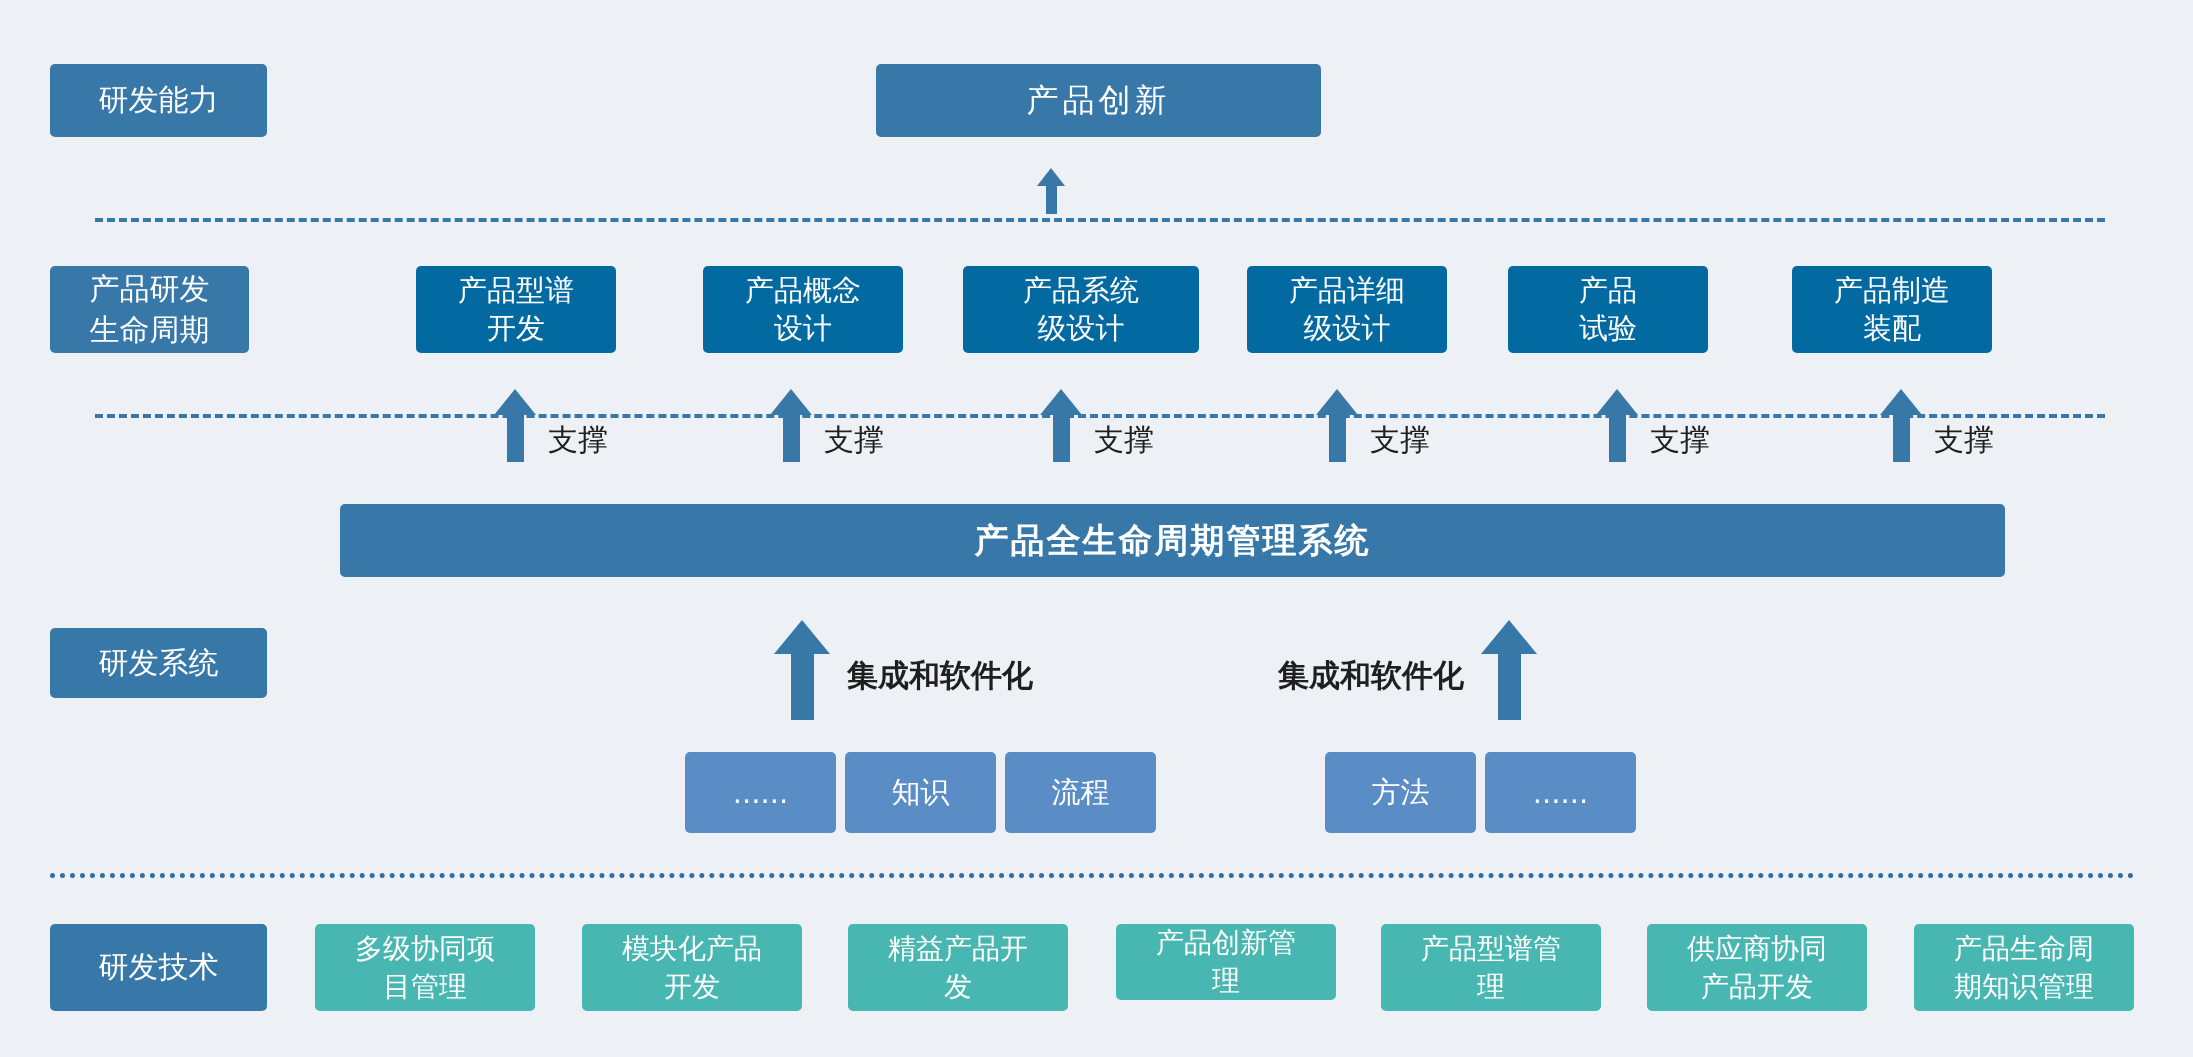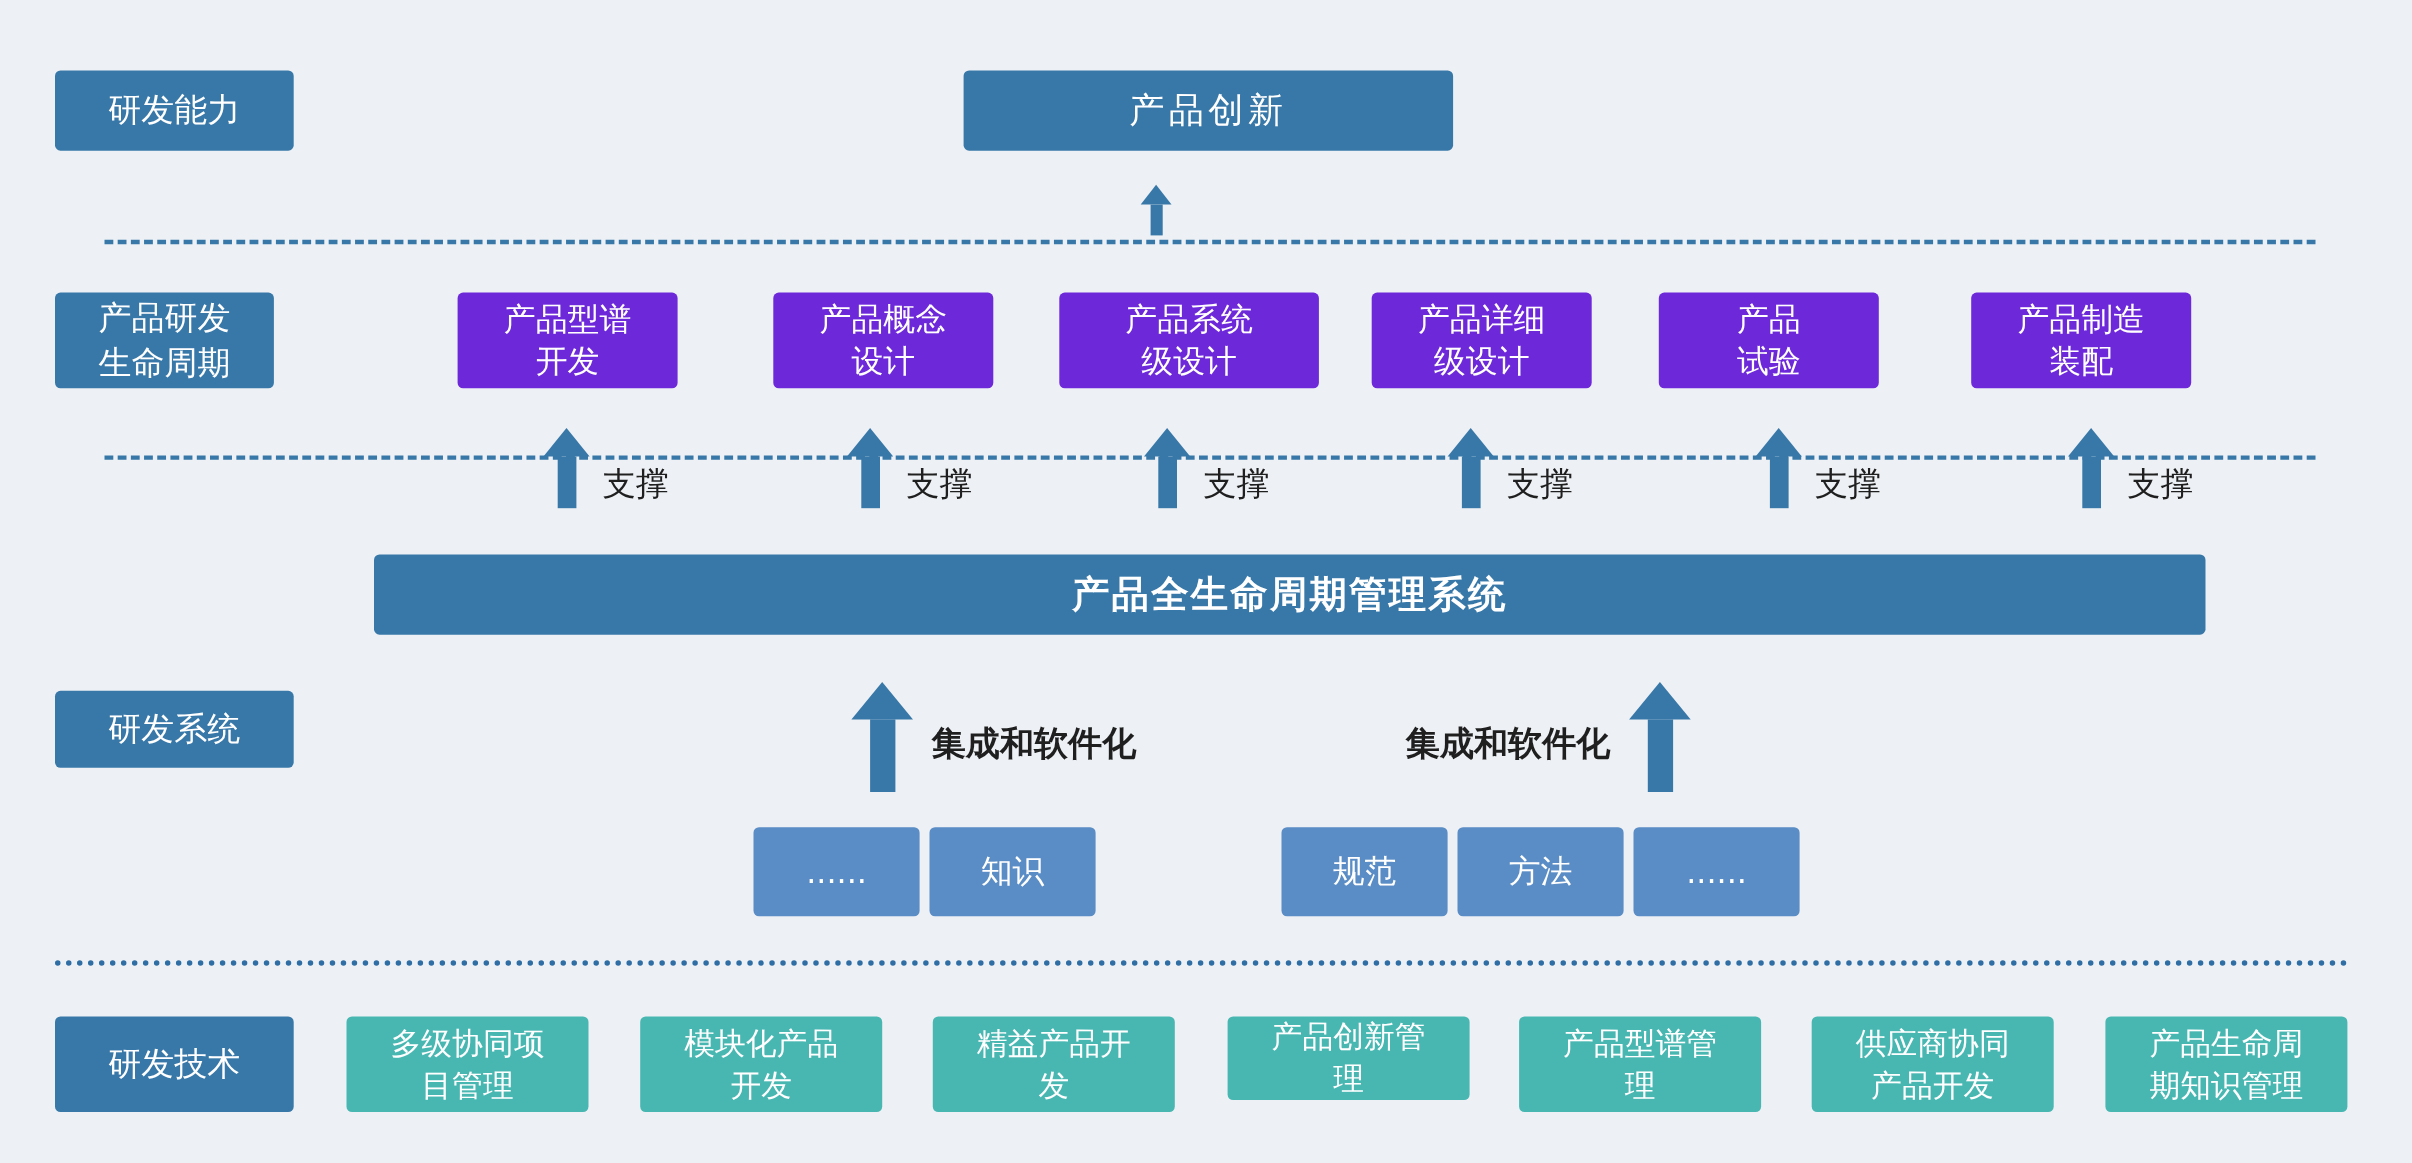--- a/index.html
+++ b/index.html
@@ -13,21 +13,21 @@
 
   .box {
     position:absolute;
     display:flex; align-items:center; justify-content:center;
     text-align:center; color:#ffffff;
     white-space:pre-line;
     border-radius:5px;
     box-sizing:border-box;
   }
   .dark   { background:#3878a8; font-size:30px; }
-  .orange { background:#6d28d9; font-size:29px; line-height:1.3; }
+  .orange { background:#0369a1; font-size:29px; line-height:1.3; }
   .lightblue { background:#5a8cc5; font-size:29px; }
   .teal   { background:#48b7b2; font-size:28px; line-height:1.35; }
   .bar    { background:#3878a8; font-size:34px; font-weight:bold; letter-spacing:2px; }
   .innov  { font-size:32px; letter-spacing:4px; }
 
   .dash-line { position:absolute; height:0; border-top:4px dashed #3878a8; }
   .dot-line  { position:absolute; height:0; border-top:5px dotted #2f6ea5; }
 
   .arrow { position:absolute; display:flex; flex-direction:column; align-items:center; }
   .arrow .head { width:0; height:0; border-style:solid; border-color:transparent; border-bottom-color:#3878a8; }
@@ -118,21 +118,21 @@
   <div class="arrow big" style="left:1481px; top:620px; height:100px;">
       <div class="head"></div>
       <div class="stem"></div>
     </div>
 
   <span class="text-label integration" style="left:847px; top:655px;">集成和软件化</span>
   <span class="text-label integration" style="left:1278px; top:655px;">集成和软件化</span>
 
   <div class="box lightblue" style="left:685px; top:752px; width:151px; height:81px;">......</div>
   <div class="box lightblue" style="left:845px; top:752px; width:151px; height:81px;">知识</div>
-  <div class="box lightblue" style="left:1165px; top:752px; width:151px; height:81px;">规范</div>
+  <div class="box lightblue" style="left:1005px; top:752px; width:151px; height:81px;">流程</div>
   <div class="box lightblue" style="left:1325px; top:752px; width:151px; height:81px;">方法</div>
   <div class="box lightblue" style="left:1485px; top:752px; width:151px; height:81px;">......</div>
 
   <div class="dot-line" style="left:50px; top:873px; width:2085px;"></div>
 
   <div class="box dark" style="left:50px; top:924px; width:217px; height:87px;">研发技术</div>
 
   <div class="box teal" style="left:315px; top:924px; width:220px; height:87px;">多级协同项
 目管理</div>
   <div class="box teal" style="left:582px; top:924px; width:220px; height:87px;">模块化产品

